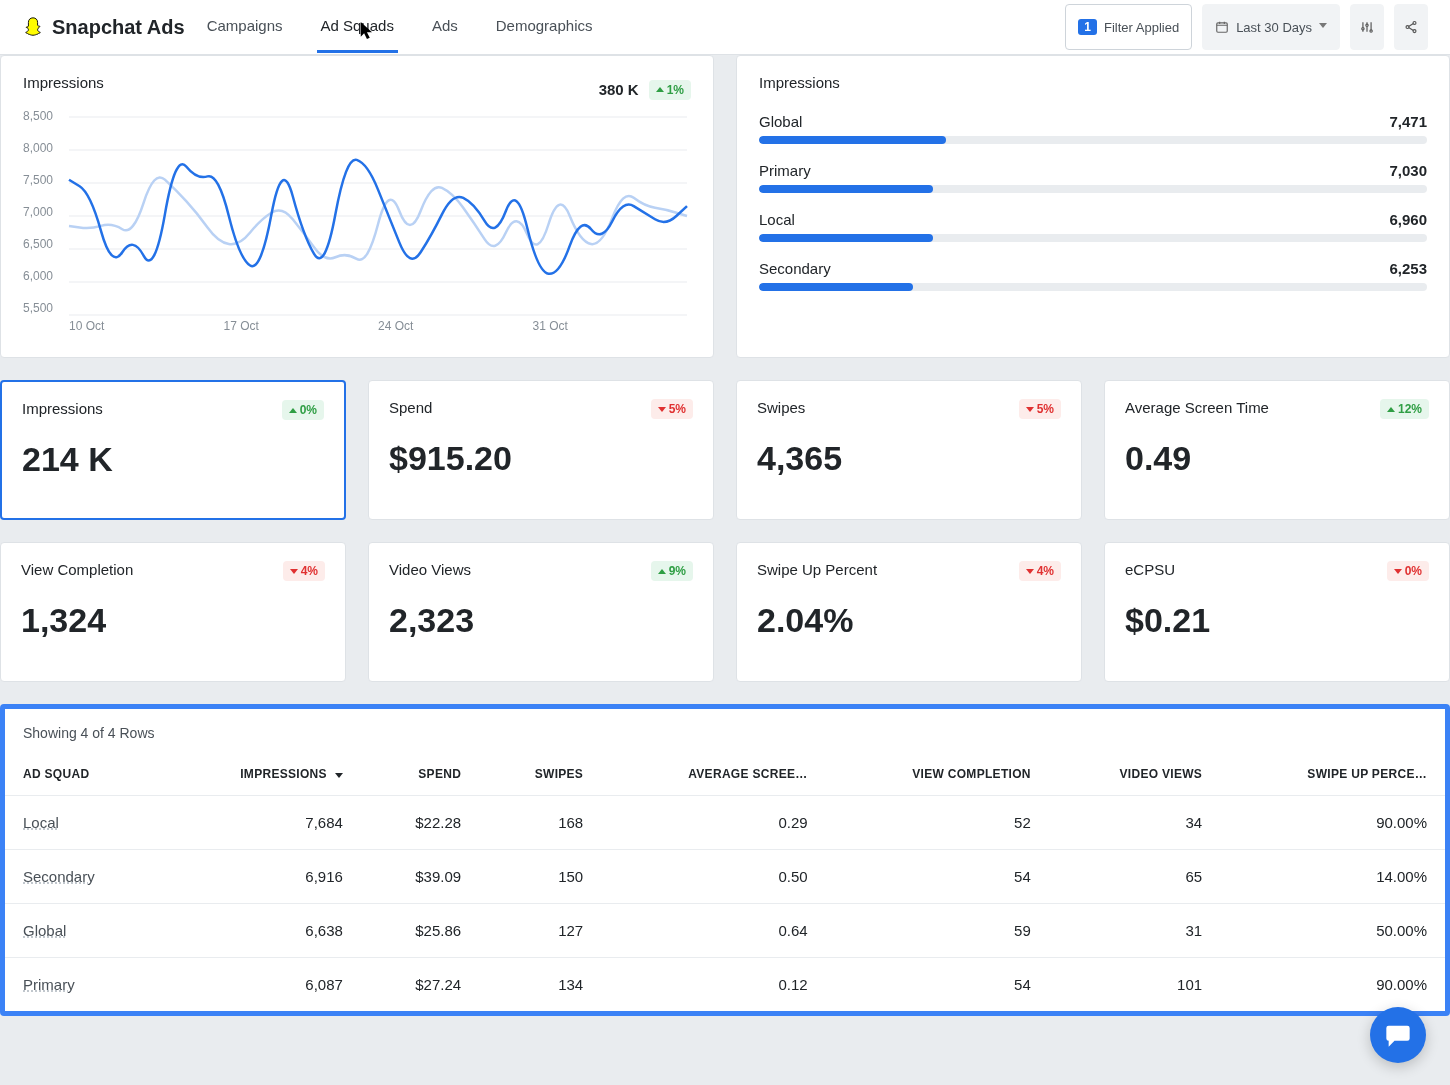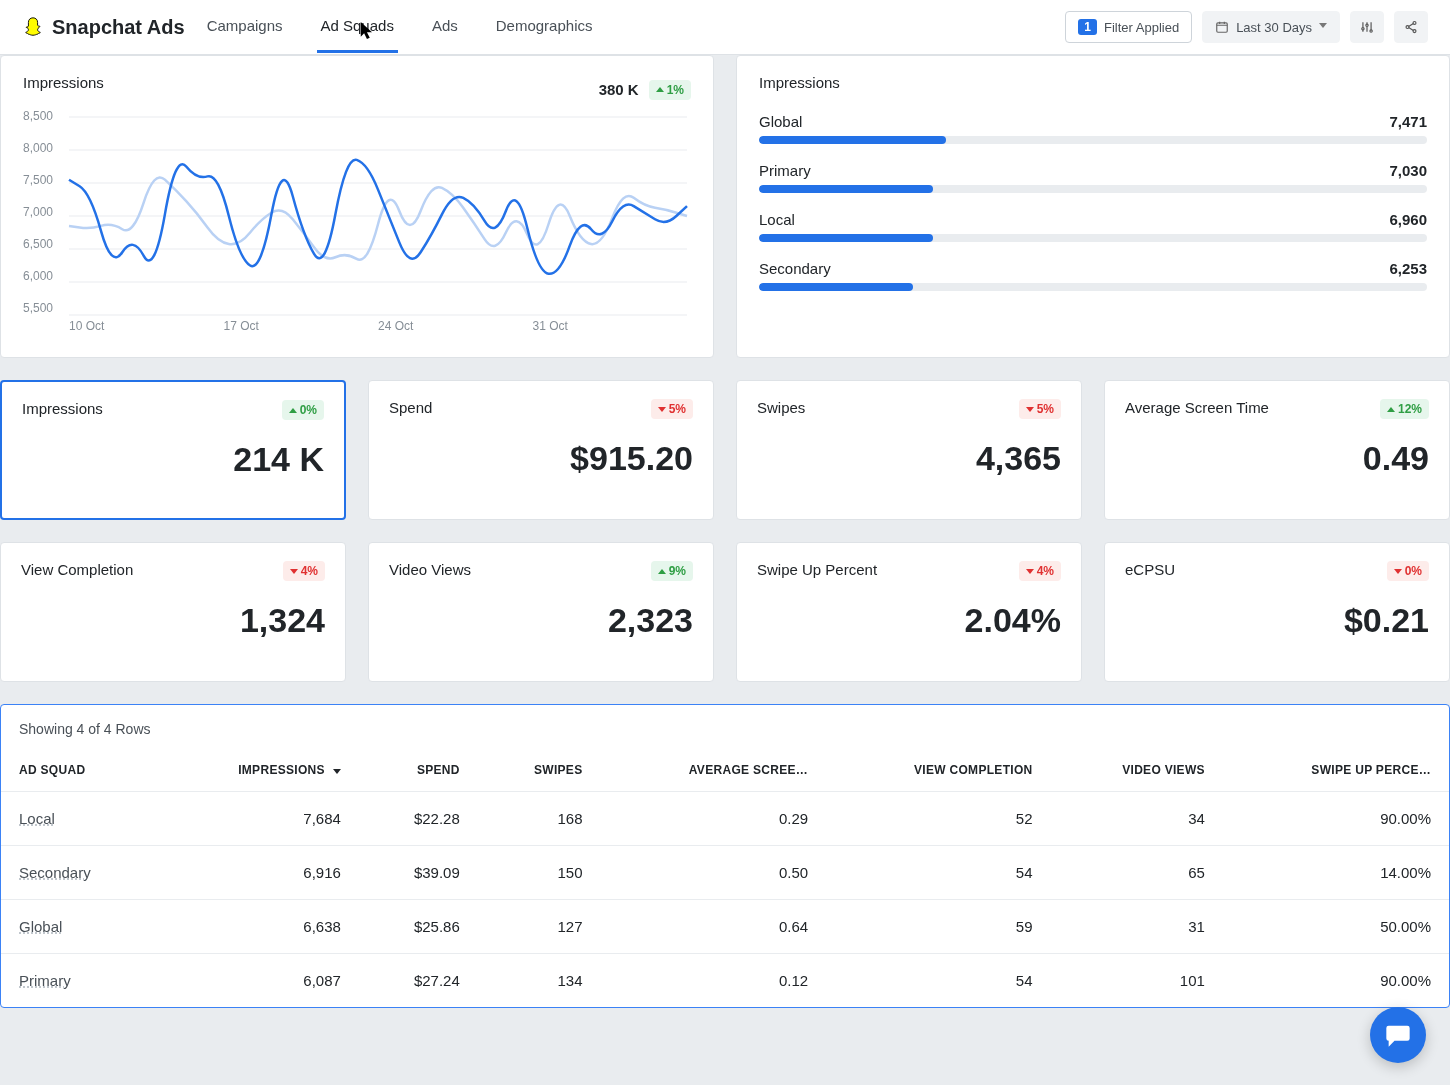--- a/index.html
+++ b/index.html
@@ -7,21 +7,20 @@
     font-family: -apple-system, BlinkMacSystemFont, "Segoe UI", Helvetica, Arial, sans-serif;
     background: #e9ecef;
     color: #212529;
     font-size: 14px;
     width: 1450px;
   }
   .topbar {
     background: #fff;
     border-bottom: 1px solid #dee2e6;
     display: flex;
-    align-items: center;
     padding: 4px 22px;
     height: 55px;
   }
   .brand {
     display: flex; align-items: center; gap: 8px;
     font-weight: 700; font-size: 20px; color: #212529;
     margin-right: 18px;
   }
   .ghost-icon {
     width: 22px; height: 22px; fill: #FFFC00; stroke: #000; stroke-width: 1;
@@ -98,24 +97,24 @@
   .bar-fill { height:100%; background:#2371e7; border-radius:4px;}
 
   
   .kpi-grid { display:grid; grid-template-columns: repeat(4, 1fr); gap:22px; }
   .kpi {
     background:#fff; border:1px solid #dee2e6; border-radius:4px; padding:18px 20px 26px 20px;
     display:flex; flex-direction:column; gap:20px; min-height:140px; cursor:pointer;
   }
   .kpi.active { border:2px solid #2371e7; }
   .kpi-head { display:flex; justify-content:space-between; align-items:flex-start; font-size:15px; }
-  .kpi-value { font-size:34px; font-weight:700; text-align:right; color:#212529; }
-
-  
-  .table-card { background:#fff; border:1px solid #3b82f6; border-radius:4px; padding:16px 0 0 0;}
+  .kpi-value { font-size:34px; font-weight:700; text-align:left; color:#212529; }
+
+  
+  .table-card { background:#fff; border:5px solid #3b82f6; border-radius:4px; padding:16px 0 0 0;}
   .table-status { padding:0 18px 12px 18px; color:#495057; font-size:14px;}
   table { width:100%; border-collapse:collapse; }
   th {
     text-align:left; font-size:12px; letter-spacing:.3px; font-weight:700;
     color:#212529; padding:14px 18px; text-transform:uppercase;
     white-space:nowrap; overflow:hidden; text-overflow:ellipsis;
   }
   th.sorted::after {
     content:""; display:inline-block; margin-left:8px;
     border-left:4px solid transparent; border-right:4px solid transparent;

